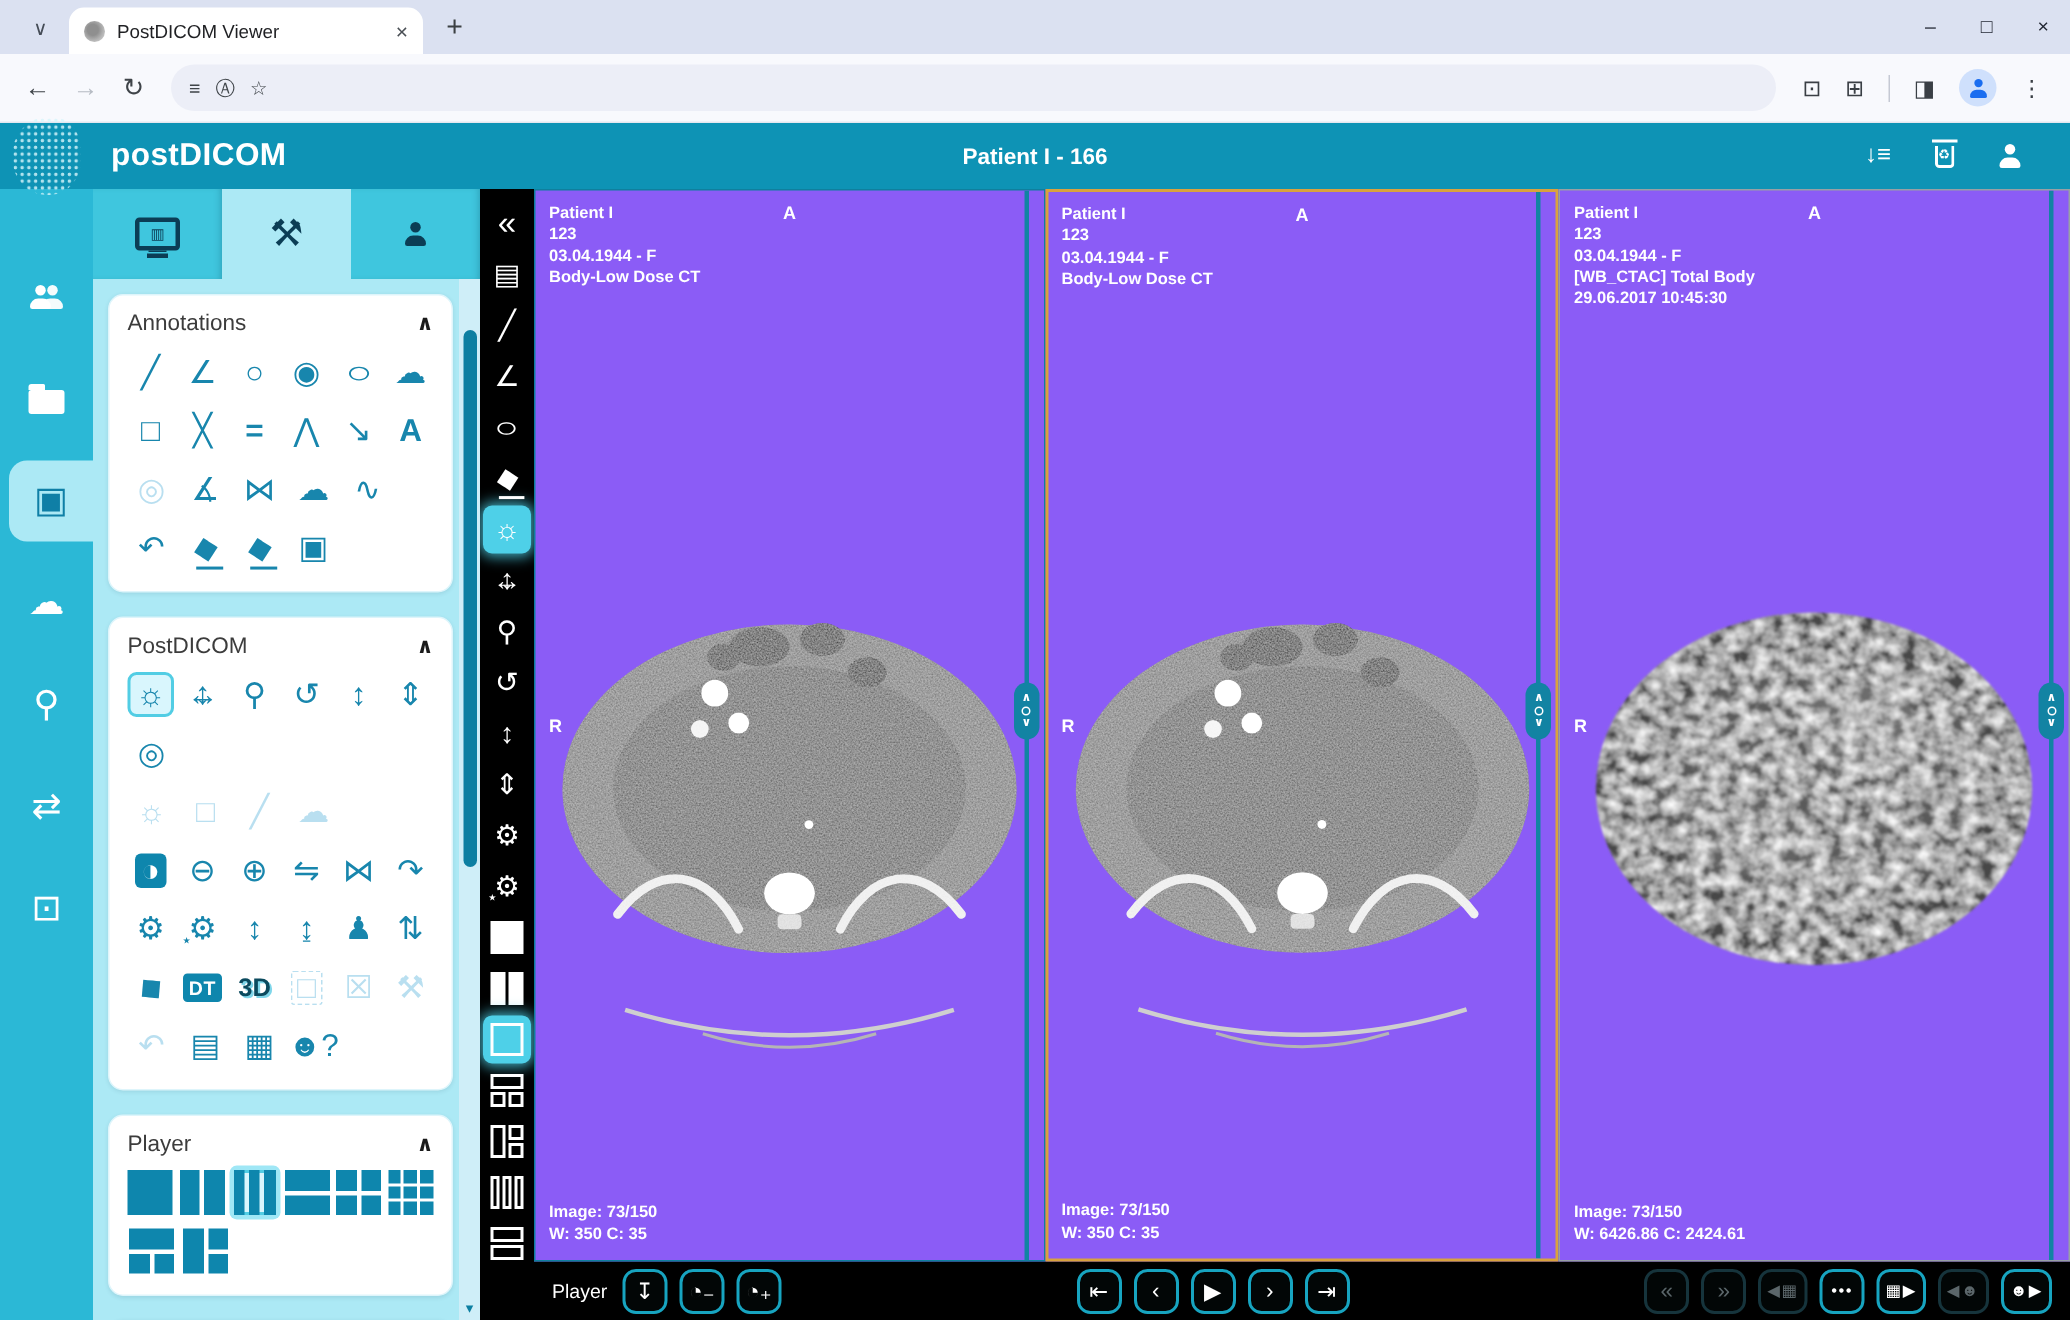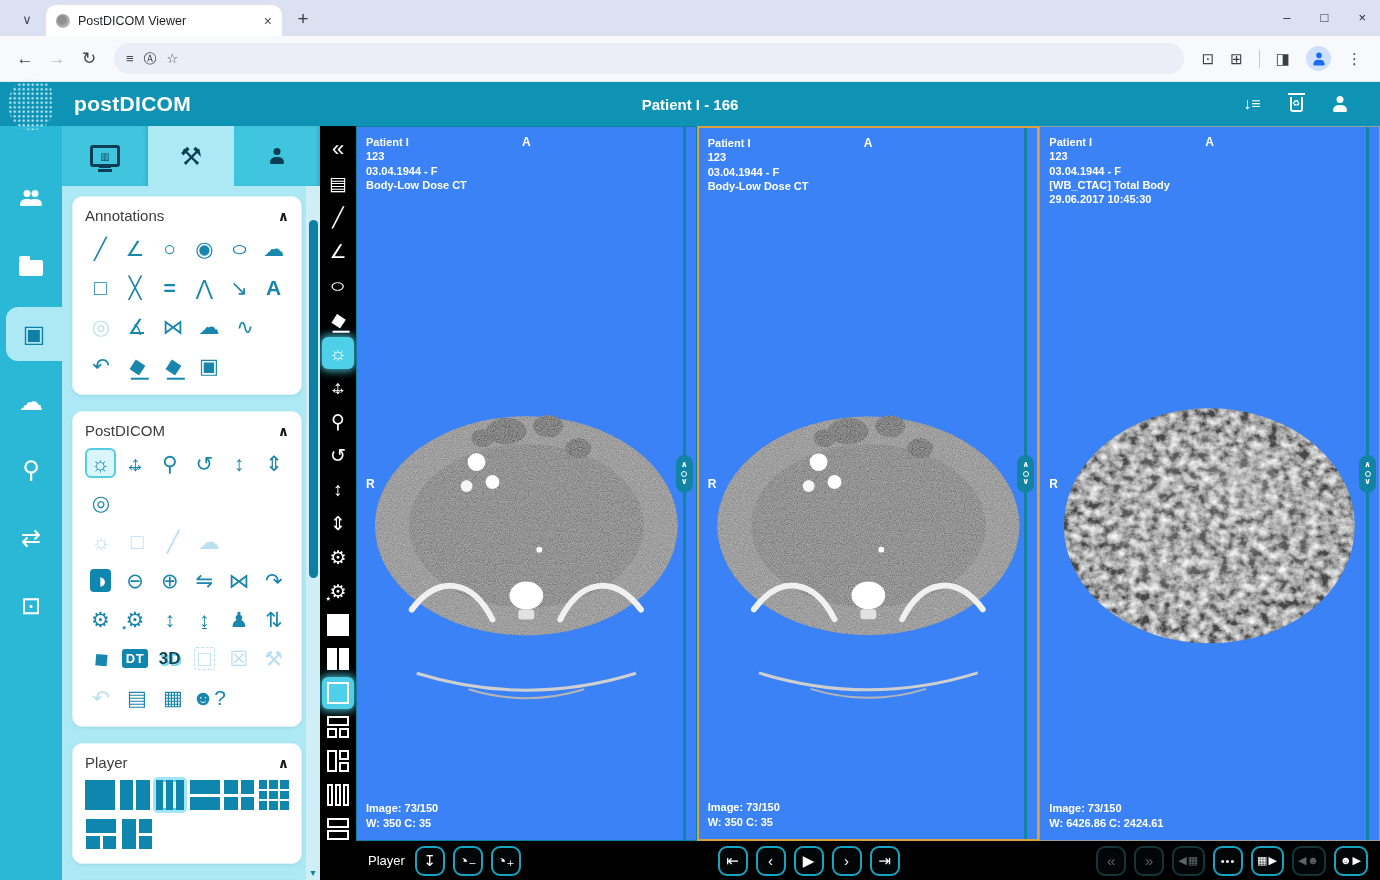--- a/index.html
+++ b/index.html
@@ -94,21 +94,21 @@
   .ti.sel .lg{box-shadow:0 0 0 3px #9fe7f6;border-radius:2px}
   
   .midbar{width:36px;background:#000;display:flex;flex-direction:column;align-items:center;padding-top:6px;flex:none}
   .mi{width:32px;height:32px;margin:1px 0;display:flex;align-items:center;justify-content:center;color:#fff;font-size:19px;border-radius:6px;cursor:pointer;flex:none}
   .mi .glyph{color:#fff}
   .mi.active{background:#4ed0e8;box-shadow:0 0 9px 2px rgba(78,208,232,.85)}
   .mi .lg{width:22px;height:22px;--lgc:#fff;gap:2px}
   
   .stage{flex:1;display:flex;flex-direction:column;min-width:0}
   .vps{flex:1;display:flex;min-height:0}
-  .vp{flex:1;position:relative;background:#3b82f6;border:1px solid #0f7f9e;overflow:hidden}
+  .vp{flex:1;position:relative;background:#8b5cf6;border:1px solid #0f7f9e;overflow:hidden}
   .vp.sel{border:2px solid #d9a23e}
   .vp.pet{border-color:#98a0a4}
   .vp-img{position:absolute;inset:0}
   .vp-meta{position:absolute;top:8px;left:9px;color:#fff;font-size:11px;font-weight:700;line-height:1.3;z-index:2}
   .vp-a{position:absolute;top:8px;left:50%;transform:translateX(-50%);color:#fff;font-size:12px;font-weight:700;z-index:2}
   .vp-r{position:absolute;top:50%;left:9px;transform:translateY(-50%);color:#fff;font-size:12px;font-weight:700;z-index:2}
   .vp-info{position:absolute;bottom:10px;left:9px;color:#fff;font-size:11px;font-weight:700;line-height:1.3;z-index:2}
   .vp-line{position:absolute;top:0;bottom:0;right:10px;width:3px;background:#1283a3;z-index:2}
   .vp-pill{position:absolute;right:3px;top:46%;width:17px;height:38px;background:#1283a3;border-radius:9px;z-index:3;display:flex;flex-direction:column;align-items:center;justify-content:center;color:#fff;font-size:8px;line-height:1.1;font-weight:700}
   .vp-pill .dot{width:6px;height:6px;border:1.5px solid #fff;border-radius:50%;margin:1px 0}

